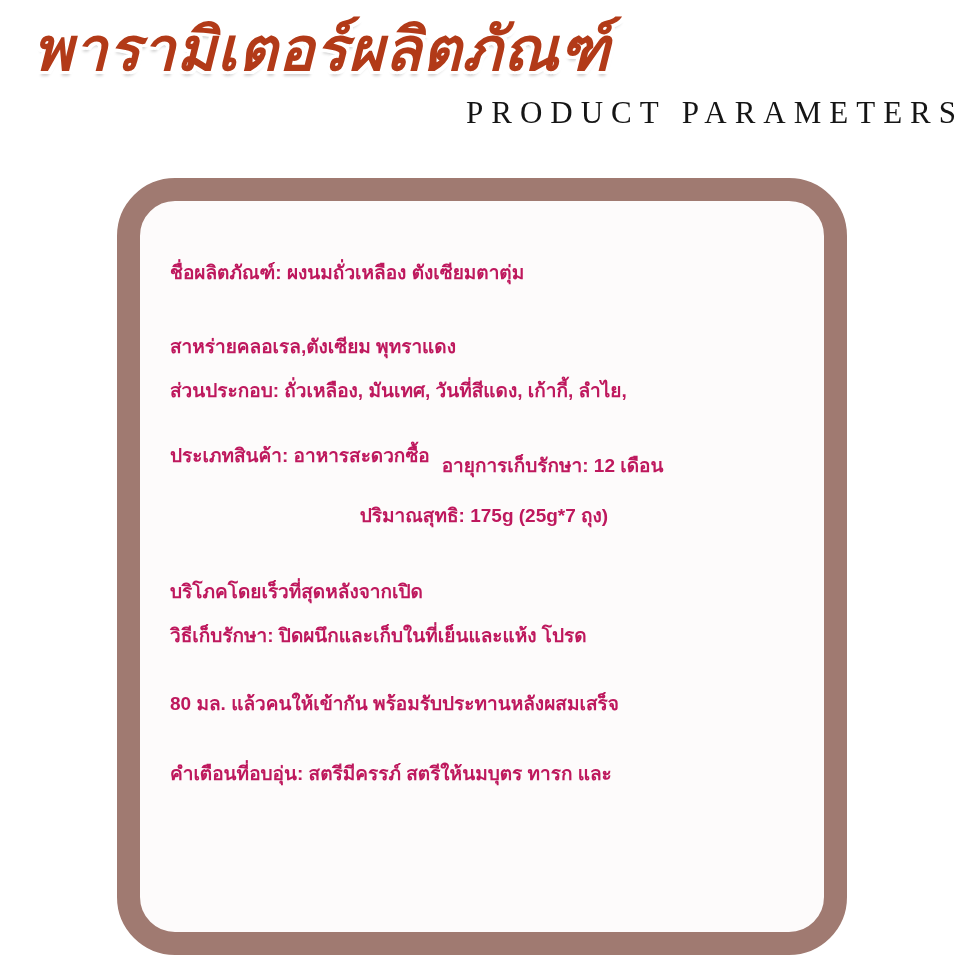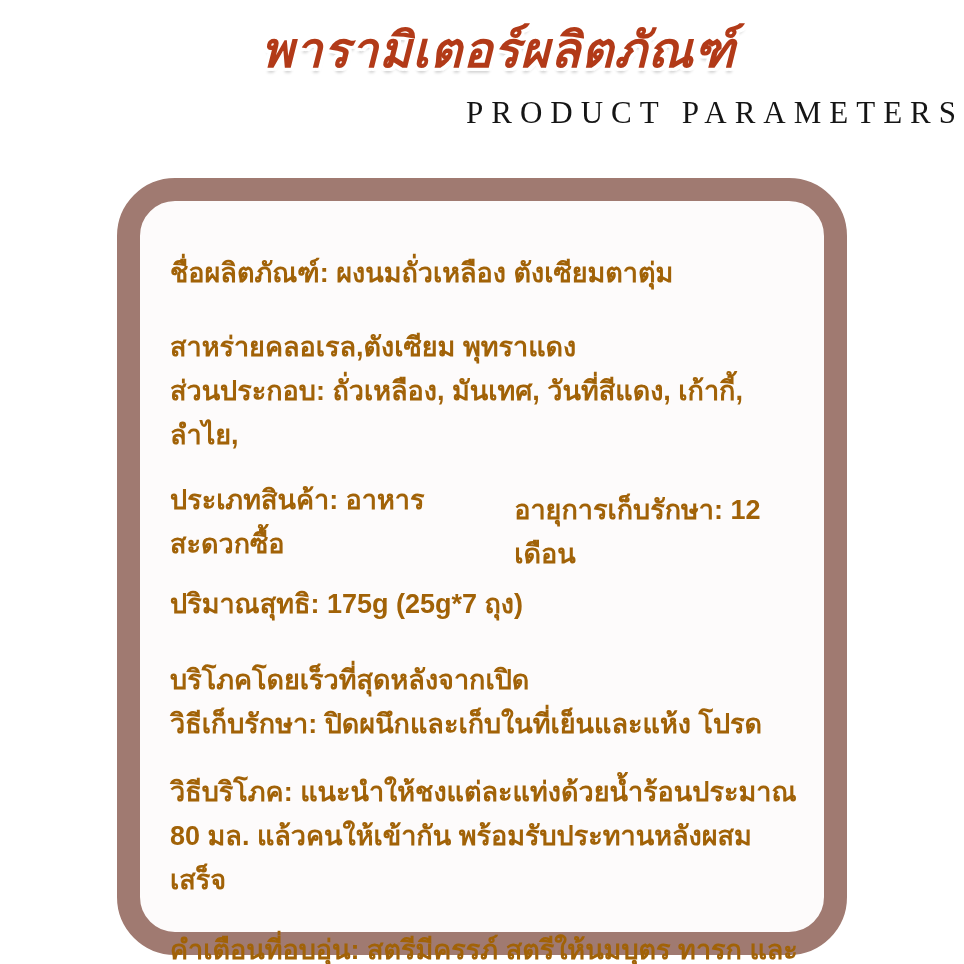--- a/index.html
+++ b/index.html
@@ -10,22 +10,21 @@
   }
   .page {
     position: relative;
     width: 964px;
     height: 964px;
     background: #ffffff;
     overflow: hidden;
   }
   .title-thai {
     margin-top: 18px;
-    text-align: center;
-    font-size: 49px;
+    font-size: 60px;
     line-height: 64px;
     font-weight: bold;
     font-style: italic;
     color: #b23a18;
     letter-spacing: 1px;
     text-shadow:
       -3px -3px 0 #ffffff,  3px -3px 0 #ffffff,
       -3px  3px 0 #ffffff,  3px  3px 0 #ffffff,
       -3px  0   0 #ffffff,  3px  0   0 #ffffff,
        0   -3px 0 #ffffff,  0    3px 0 #ffffff,
@@ -45,30 +44,30 @@
   .spec-panel {
     margin: 48px auto 0 auto;
     width: 730px;
     height: 777px;
     background: #fdfbfb;
     border: 23px solid #a07a71;
     border-radius: 58px;
     padding: 28px 26px 0 30px;
   }
   .spec-panel p {
-    font-size: 27px;
+    font-size: 19px;
     font-weight: 600;
-    color: #a16207;
+    color: #be185d;
     line-height: 44px;
   }
   .row-name        { margin-top: 22px; }
   .row-ingredients { margin-top: 30px; }
   .row-category    { margin-top: 21px; display: flex; align-items: center; }
   .row-category .shelf-life { margin-left: 12px; transform: translateY(10px); }
-  .row-weight      { margin-top: 16px; }
+  .row-weight      { margin-top: 16px; text-align: center; }
   .row-storage     { margin-top: 32px; }
   .row-usage       { margin-top: 24px; }
   .row-warning     { margin-top: 26px; }
 </style>
 </head>
 <body>
 
 <div class="page">
 
   <div class="title-thai">พารามิเตอร์ผลิตภัณฑ์</div>
@@ -90,21 +89,20 @@
     </div>
 
     <p class="row-weight">ปริมาณสุทธิ: 175g (25g*7 ถุง)</p>
 
     <div class="row-storage">
       <p>บริโภคโดยเร็วที่สุดหลังจากเปิด</p>
       <p>วิธีเก็บรักษา: ปิดผนึกและเก็บในที่เย็นและแห้ง โปรด</p>
     </div>
 
     <div class="row-usage">
-      <p>วิธีบริโภค: แนะนำให้ชงแต่ละแท่งด้วยน้ำร้อนประมาณ</p>
       <p>80 มล. แล้วคนให้เข้ากัน พร้อมรับประทานหลังผสมเสร็จ</p>
     </div>
 
     <div class="row-warning">
       <p>คำเตือนที่อบอุ่น: สตรีมีครรภ์ สตรีให้นมบุตร ทารก และ</p>
 
     </div>
 
   </div>
 </div>

